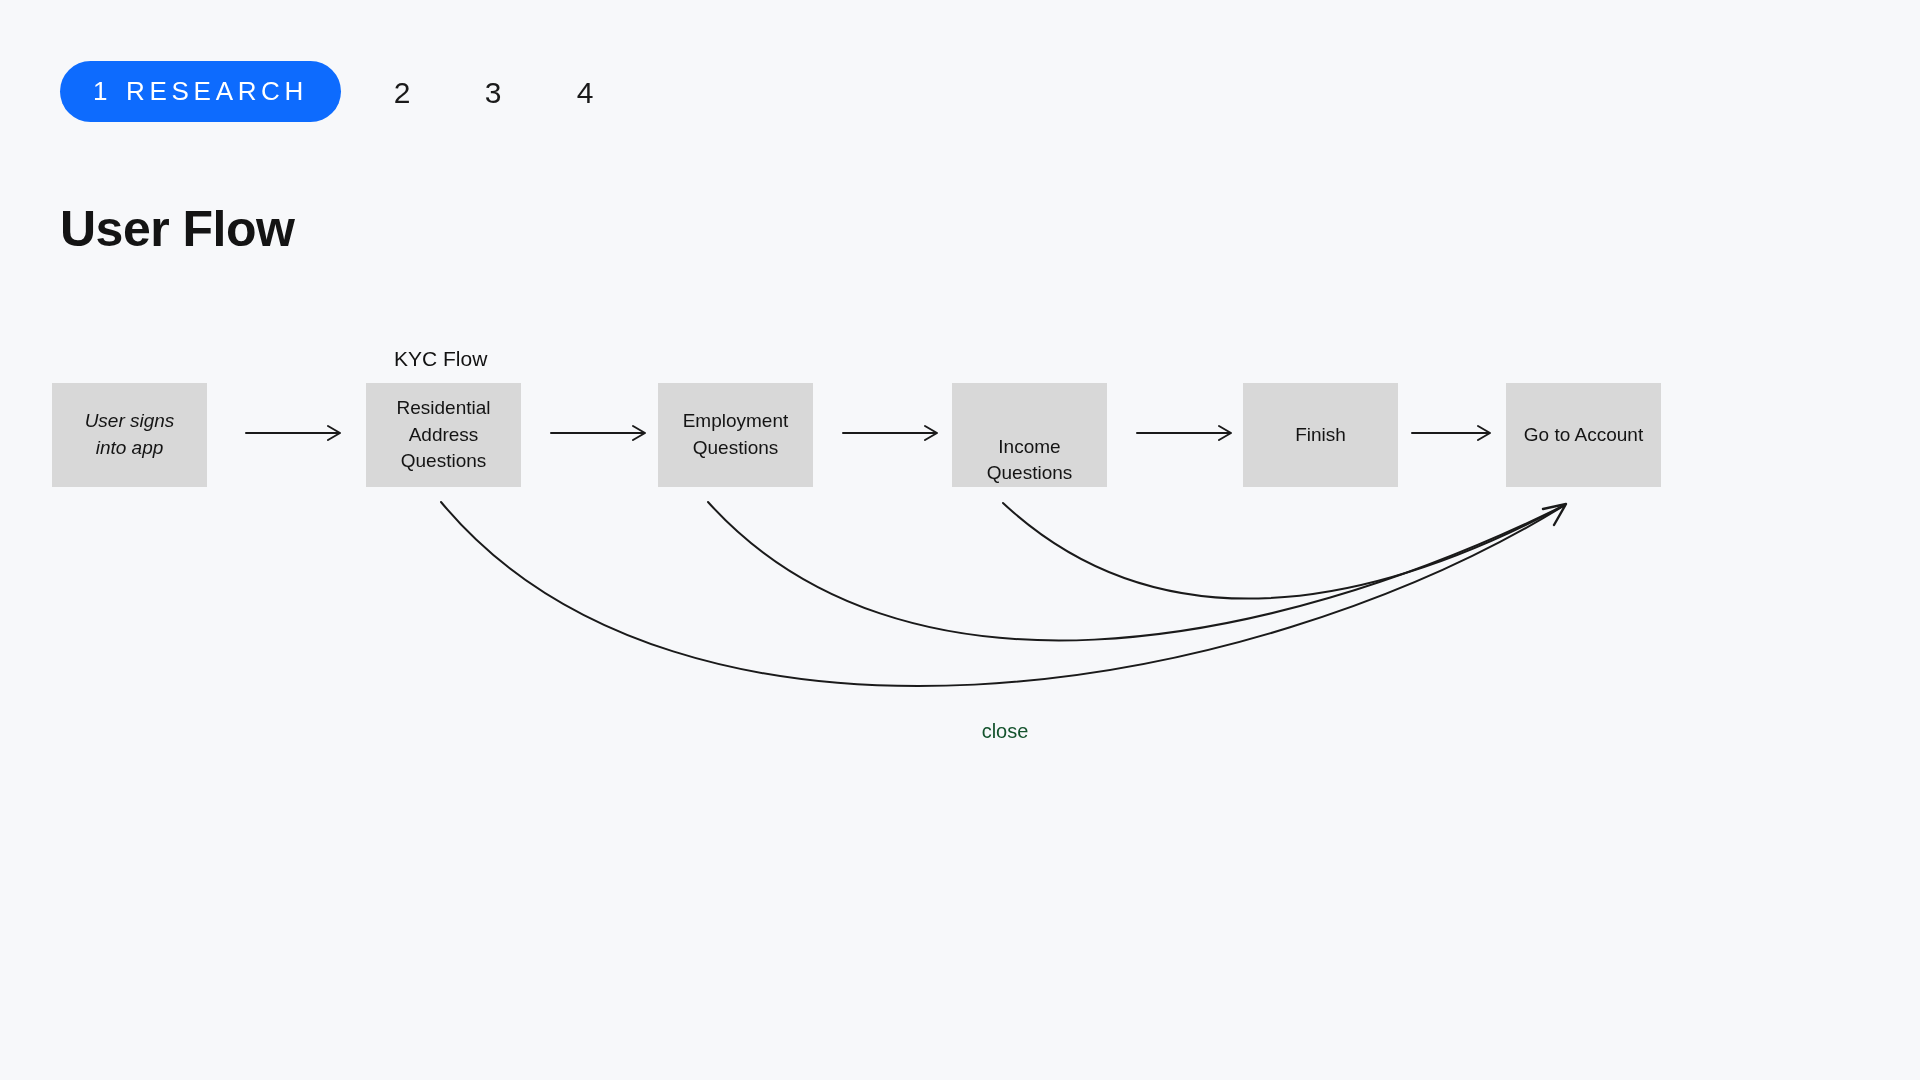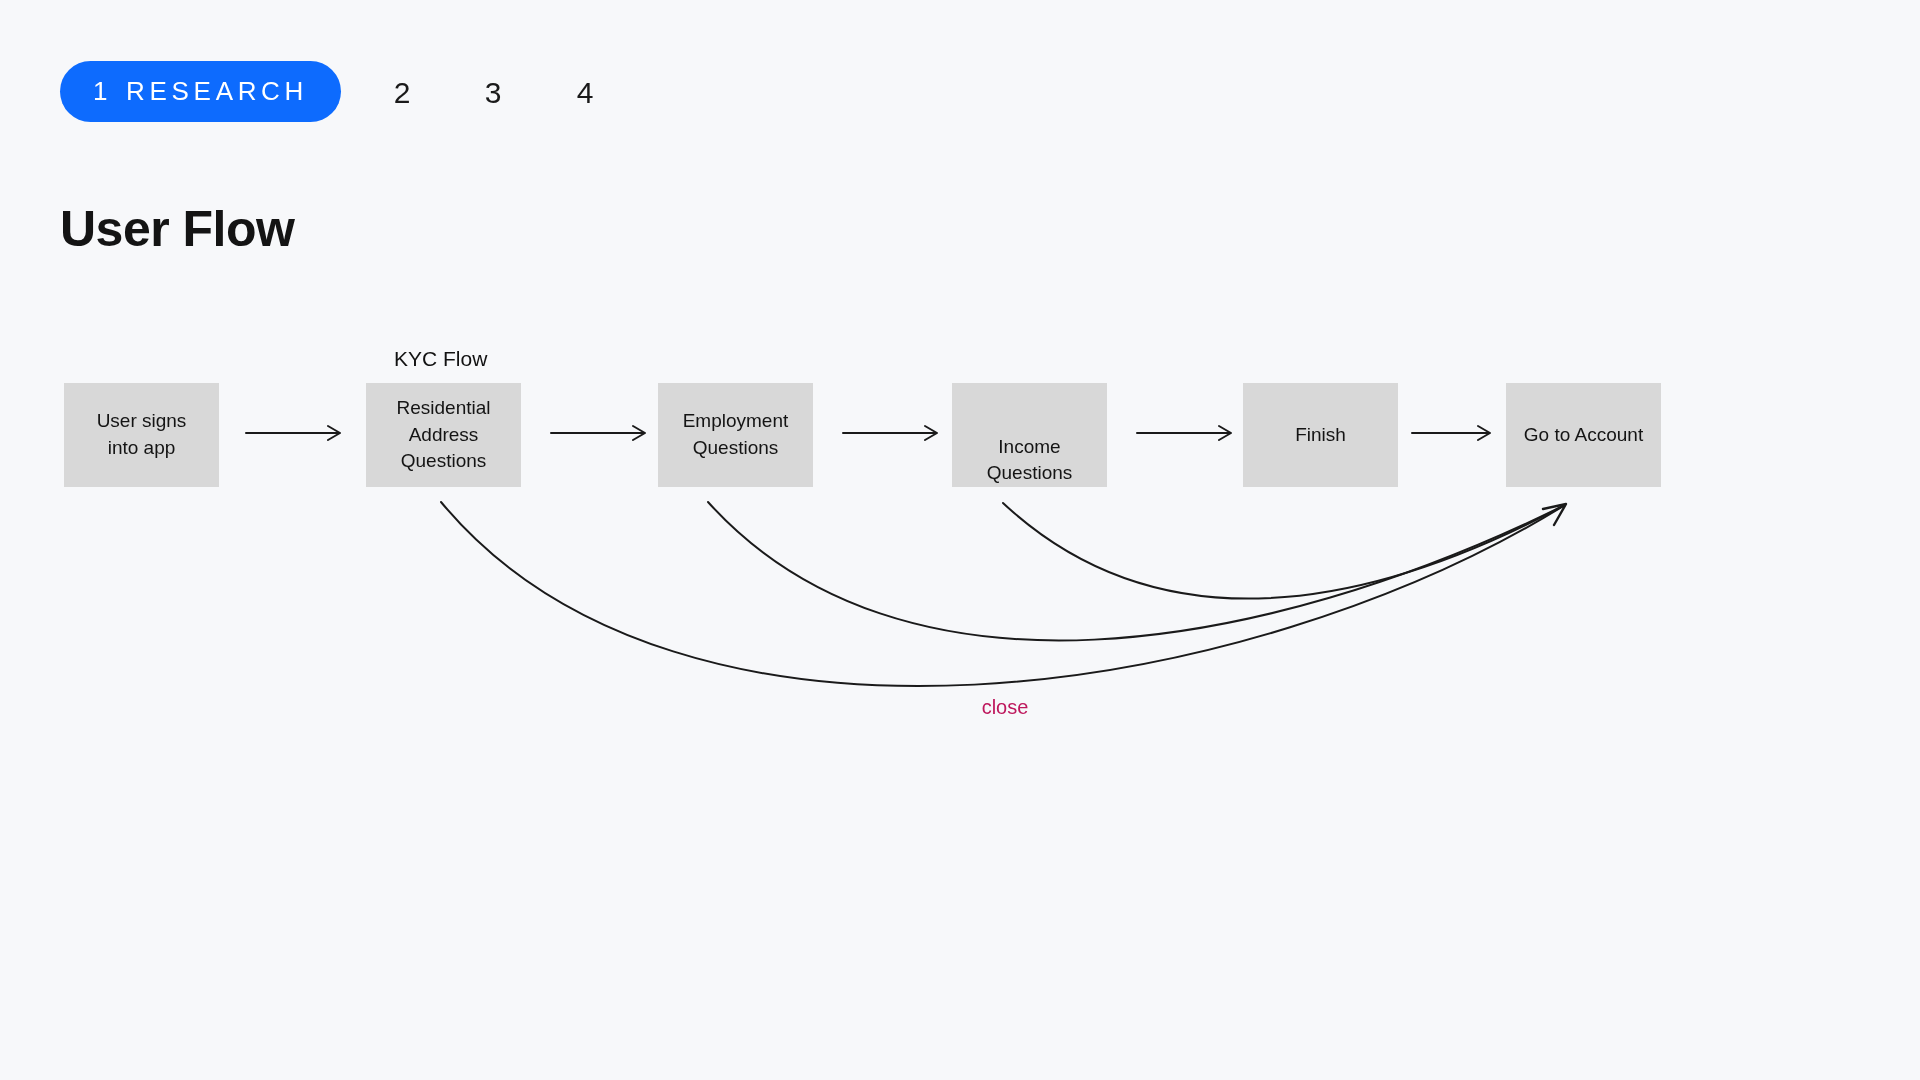--- a/index.html
+++ b/index.html
@@ -54,26 +54,26 @@
     position:absolute;left:394px;top:347px;
     font-size:21px;font-weight:500;color:#121212;text-align:center;
   }
   .node{
     position:absolute;top:383px;width:155px;height:104px;
     background:var(--node-fill);
     display:flex;align-items:center;justify-content:center;
     text-align:center;font-size:19px;line-height:1.4;font-weight:500;color:#141414;
   }
   .node span{white-space:pre-line;}
-  .n1{left:64px;}  .n2{left:366px;} .n3{left:658px;}
+  .n1{left:52px;font-style:italic;}  .n2{left:366px;} .n3{left:658px;}
   .n4{left:952px;align-items:flex-end;} .n5{left:1243px;} .n6{left:1506px;}
 
   .edge-label{
-    position:absolute;left:970px;top:696px;width:70px;text-align:center;
-    font-size:20px;font-weight:500;color:#be185d;
+    position:absolute;left:970px;top:720px;width:70px;text-align:center;
+    font-size:20px;font-weight:500;color:#14532d;
   }
 </style>
 </head>
 <body>
 
 <div class="canvas">
 
   <button class="pill">
     <span class="num">1</span>
     <span>RESEARCH</span>

